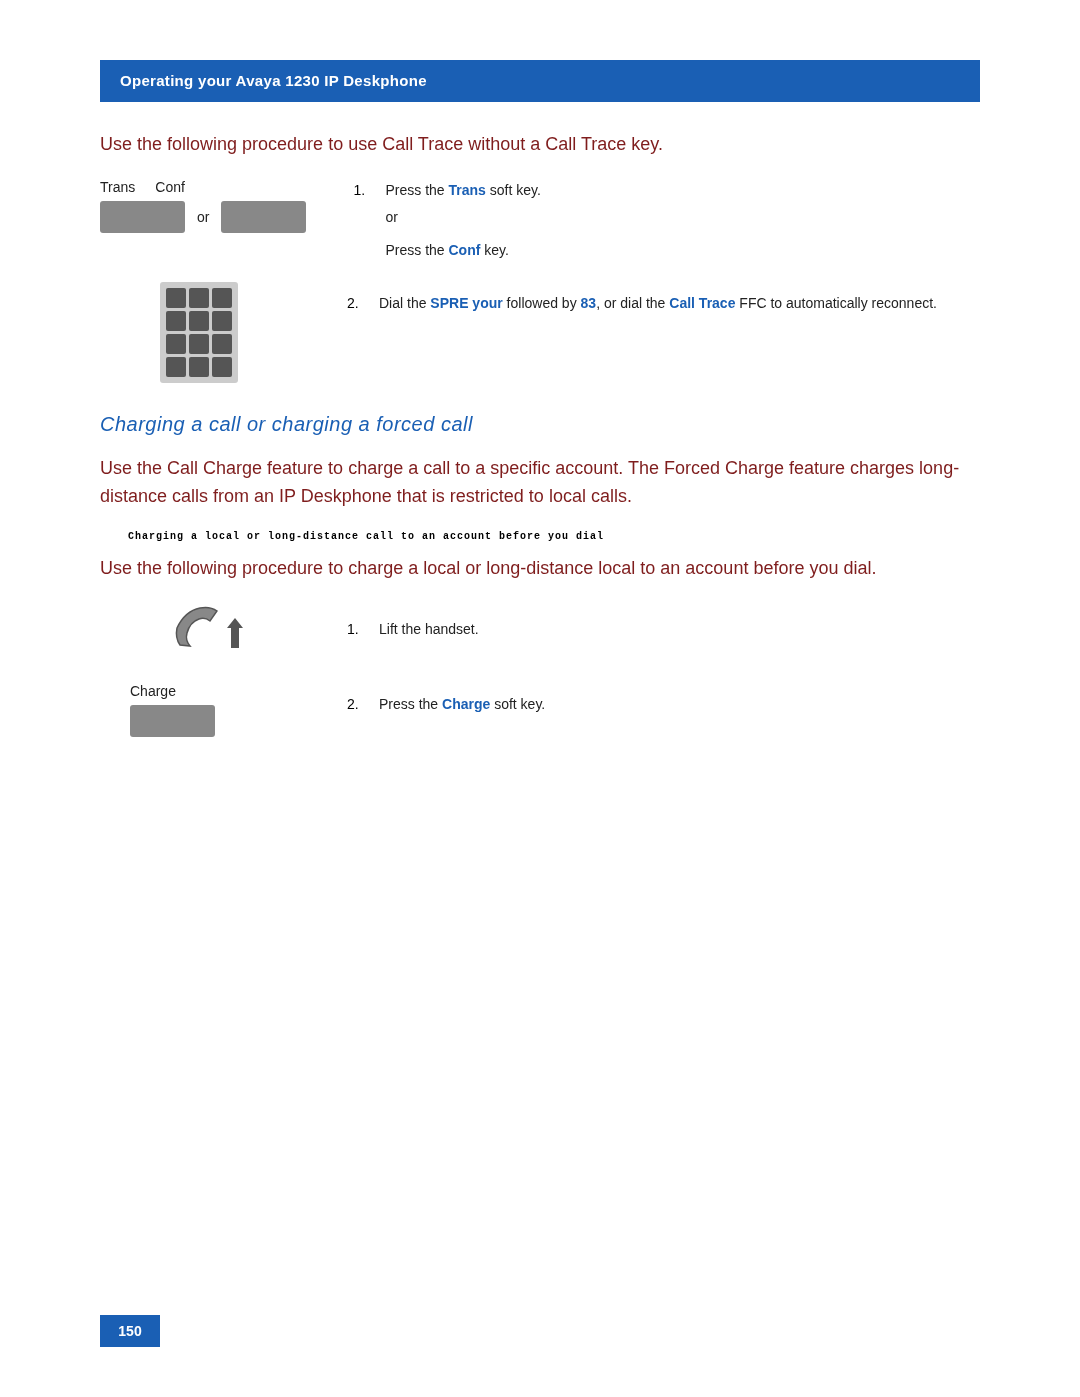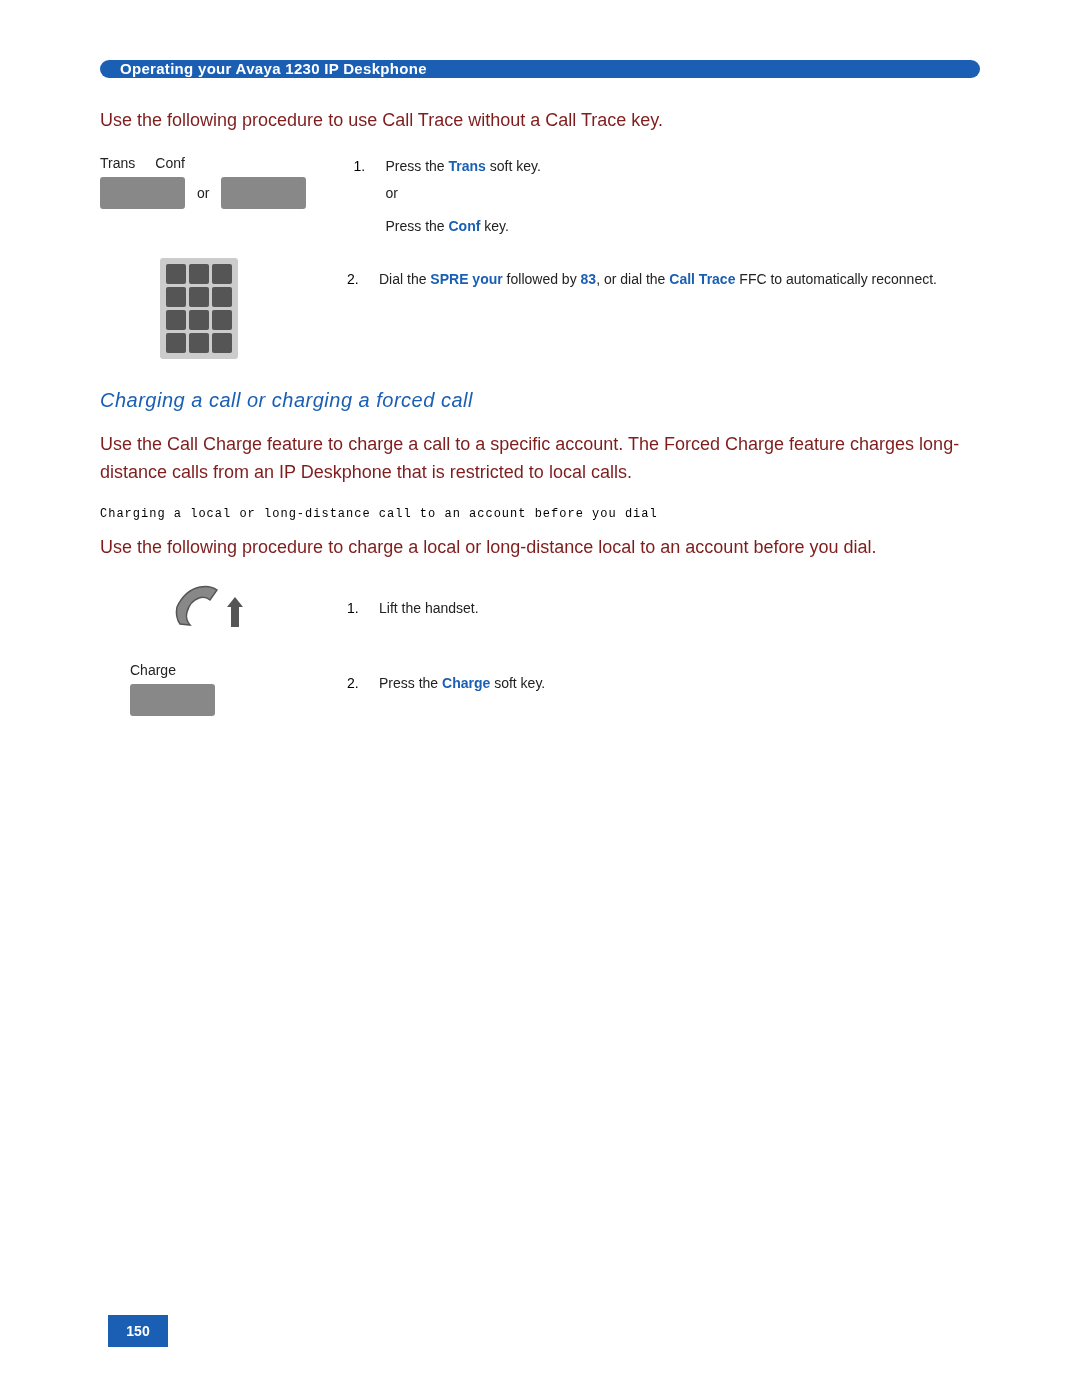--- a/index.html
+++ b/index.html
@@ -19,23 +19,22 @@
 
     .page-container {
       width: 1080px;
       min-height: 1397px;
       padding: 60px 100px;
       position: relative;
     }
 
     .header-bar {
       background-color: #1a5fb4;
-      padding: 0 20px;
+      padding: 12px 20px;
       margin-bottom: 28px;
-      border-radius: 11px;
     }
 
     .header-bar-text {
       color: #ffffff;
       font-size: 15px;
       font-weight: bold;
       letter-spacing: 0.3px;
     }
 
     .section-title {
@@ -118,37 +117,38 @@
       font-size: 20px;
       font-weight: normal;
       color: #1a5fb4;
       font-style: italic;
       margin-bottom: 18px;
       font-family: Arial, sans-serif;
       letter-spacing: 0.5px;
     }
 
     .subsection-title {
-      font-size: 12px;
-      font-weight: normal;
+      font-size: 10px;
+      font-weight: bold;
       letter-spacing: 1px;
       margin-bottom: 12px;
       font-family: 'Courier New', monospace;
+      margin-left: 28px;
     }
 
     .charge-label {
       font-size: 14px;
       color: #222;
       margin-bottom: 6px;
     }
 
     .page-number-box {
       position: absolute;
       bottom: 50px;
-      left: 108px;
+      left: 100px;
       background: #1a5fb4;
       color: #ffffff;
       font-size: 14px;
       font-weight: bold;
       padding: 8px 16px;
       min-width: 60px;
       text-align: center;
     }
 
     .step-block {

